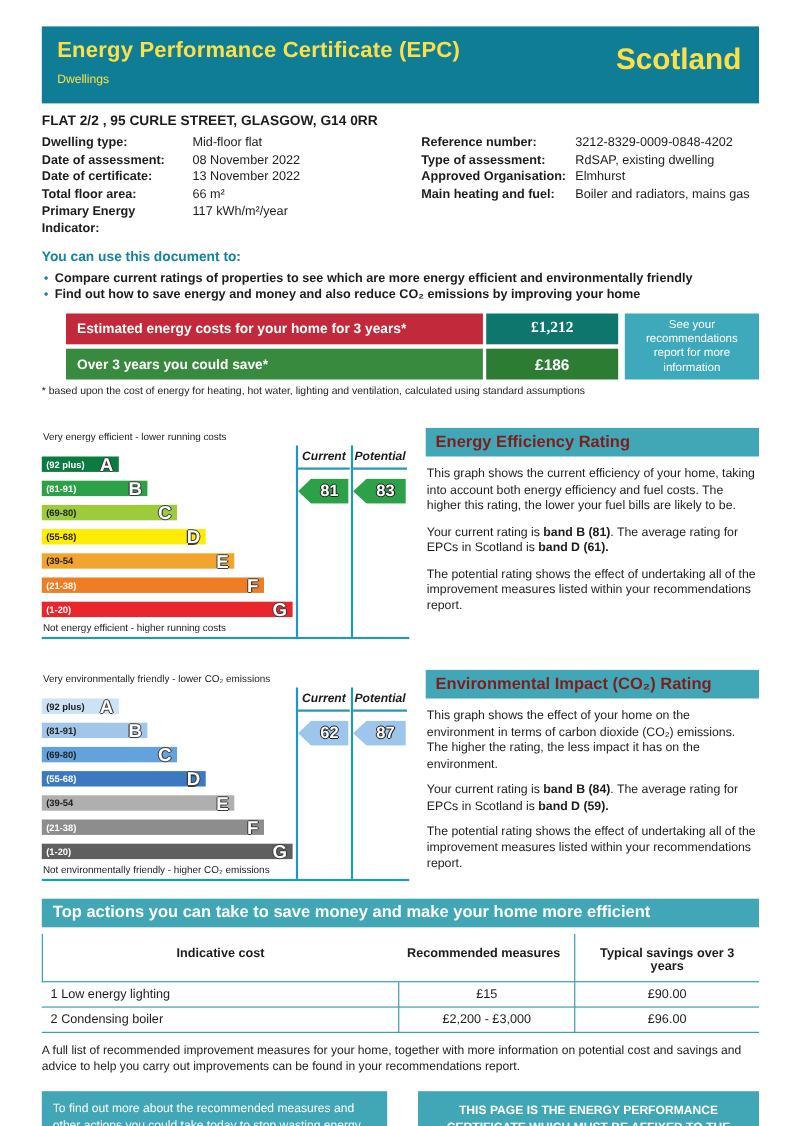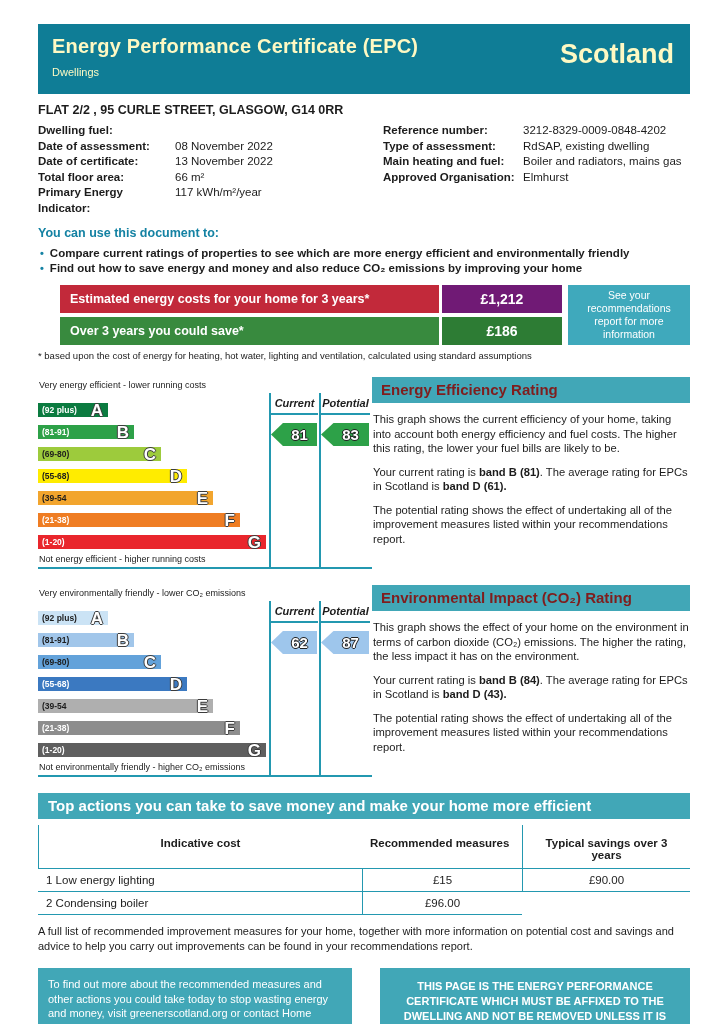--- a/index.html
+++ b/index.html
@@ -2,21 +2,21 @@
 <html><head>
 <meta charset="utf-8">
 <style>
   html,body{margin:0;padding:0;background:#ffffff;}
   body{width:724px;height:1024px;overflow:hidden;font-family:"Liberation Sans","DejaVu Sans",sans-serif;color:#1c1c1c;}
   .page{width:724px;height:1024px;position:relative;background:#fff;}
   .content{margin:24px 34px 0 38px;width:652px;}
   .b{font-weight:bold;}
 
   
-  .hdr{background:#0f7d96;color:#fef9c3;height:70px;display:flex;justify-content:space-between;align-items:flex-start;padding:11px 16px 0 14px;box-sizing:border-box;}
+  .hdr{background:#0f7d96;color:#fde047;height:70px;display:flex;justify-content:space-between;align-items:flex-start;padding:11px 16px 0 14px;box-sizing:border-box;}
   .hdr-title{font-size:20px;font-weight:bold;letter-spacing:.2px;}
   .hdr-sub{font-size:11px;margin-top:8px;}
   .hdr-region{font-size:27px;font-weight:bold;margin-top:4px;}
 
   .address{margin-top:9px;font-size:12.5px;font-weight:bold;}
 
   
   .details{margin-top:6px;display:flex;font-size:11.5px;line-height:15.5px;}
   .details-col.left{flex:0 0 345px;}
   .details-col.right{flex:1;}
@@ -33,21 +33,21 @@
 
   
   .costs{margin-top:9px;position:relative;padding-right:128px;}
   .cost-row{display:flex;height:28px;margin-bottom:4px;padding-left:22px;}
   .cost-label{flex:1;color:#fff;font-size:12.5px;font-weight:bold;line-height:28px;padding-left:10px;}
   .cost-value{flex:0 0 120px;margin-left:3px;color:#fff;font-size:14px;font-weight:bold;text-align:center;line-height:28px;}
   .cost-aside{position:absolute;top:0;right:0;width:122px;height:60px;background:#3fa9bc;color:#fff;font-size:10.5px;line-height:13px;text-align:center;display:flex;align-items:center;justify-content:center;padding:2px 6px;box-sizing:border-box;}
   .footnote{margin-top:5px;font-size:9.5px;color:#222;}
 
   
-  .rating-section{margin-top:16px;display:flex;}
+  .rating-section{margin-top:28px;display:flex;gap:15px;}
   .epc-chart{position:relative;flex:0 0 334px;width:334px;height:192px;border-bottom:2px solid #2398b0;box-sizing:border-box;}
   .chart-top-label{position:absolute;top:3px;left:1px;font-size:9px;color:#222;width:222px;}
   .chart-bottom-label{position:absolute;bottom:3px;left:1px;font-size:9px;color:#222;}
   .chart-col{position:absolute;top:16px;bottom:0;border-left:2px solid #2398b0;box-sizing:border-box;font-style:italic;}
   .chart-col .hd{font-weight:bold;font-size:11px;text-align:center;padding-top:4px;height:16px;border-bottom:2px solid #2398b0;}
   .chart-bands{position:absolute;top:26px;left:0;width:230px;}
   .band-row{height:22px;}
   .band-bar{height:14px;display:flex;align-items:center;justify-content:space-between;padding:0 5px 0 4px;box-sizing:border-box;}
   .band-range{font-size:8.5px;font-weight:bold;white-space:nowrap;}
   .band-letter{font-size:17px;font-weight:bold;line-height:1;color:#fff;text-shadow:-1px 0 #3c3c3c,1px 0 #3c3c3c,0 -1px #3c3c3c,0 1px #3c3c3c;}
@@ -83,21 +83,22 @@
         <div class="hdr-sub">Dwellings</div>
       </div>
       <div class="hdr-region">Scotland</div>
     </div>
 
     <div class="address">FLAT 2/2 , 95 CURLE STREET, GLASGOW, G14 0RR</div>
 
     <div class="details">
       <div class="details-col left">
           <div class="field-row">
-            <div class="field-label">Dwelling fuel:</div>
+            <div class="field-label">Dwelling type:</div>
+            <div class="field-value">Mid-floor flat</div>
           </div>
           <div class="field-row">
             <div class="field-label">Date of assessment:</div>
             <div class="field-value">08 November 2022</div>
           </div>
           <div class="field-row">
             <div class="field-label">Date of certificate:</div>
             <div class="field-value">13 November 2022</div>
           </div>
           <div class="field-row">
@@ -112,47 +113,47 @@
       <div class="details-col right">
           <div class="field-row">
             <div class="field-label">Reference number:</div>
             <div class="field-value">3212-8329-0009-0848-4202</div>
           </div>
           <div class="field-row">
             <div class="field-label">Type of assessment:</div>
             <div class="field-value">RdSAP, existing dwelling</div>
           </div>
           <div class="field-row">
+            <div class="field-label">Approved Organisation:</div>
+            <div class="field-value">Elmhurst</div>
+          </div>
+          <div class="field-row">
             <div class="field-label">Main heating and fuel:</div>
             <div class="field-value">Boiler and radiators, mains gas</div>
-          </div>
-          <div class="field-row">
-            <div class="field-label">Approved Organisation:</div>
-            <div class="field-value">Elmhurst</div>
           </div>
         </div>
     </div>
 
     <div class="usage-head">You can use this document to:</div>
     <div class="bullets">
         <div class="bullet">
           <div class="dot">•</div>
           <div class="bullet-text">Compare current ratings of properties to see which are more energy efficient and environmentally friendly</div>
         </div>
         <div class="bullet">
           <div class="dot">•</div>
           <div class="bullet-text">Find out how to save energy and money and also reduce CO₂ emissions by improving your home</div>
         </div>
       </div>
 
     <div class="costs">
       <div>
           <div class="cost-row">
             <div class="cost-label" style="background: rgb(194, 41, 58);">Estimated energy costs for your home for 3 years*</div>
-            <div class="cost-value" style="background: #701a75;">£1,212</div>
+            <div class="cost-value" style="background: #0f766e; font-family: Liberation Serif, serif;">£1,212</div>
           </div>
           <div class="cost-row">
             <div class="cost-label" style="background: rgb(56, 138, 62);">Over 3 years you could save*</div>
             <div class="cost-value" style="background: rgb(45, 124, 52);">£186</div>
           </div>
         </div>
       <div class="cost-aside">
           <span>See your recommendations report for more information</span>
         </div>
     </div>
@@ -276,34 +277,35 @@
               </div>
             </div>
           </div>
           <div class="rating-arrow current" style="background: rgb(158, 198, 236); left: 233px; width: 46px; top: 46px;">62</div>
           <div class="rating-arrow potential" style="background: rgb(158, 198, 236); left: 283px; width: 48px; top: 46px;">87</div>
           <div class="chart-bottom-label">Not environmentally friendly - higher CO₂ emissions</div>
         </div>
       <div class="rating-panel">
         <div class="panel-title">Environmental Impact (CO₂) Rating</div>
         <p class="panel-para"><span>This graph shows the effect of your home on the environment in terms of carbon dioxide (CO₂) emissions. The higher the rating, the less impact it has on the environment.</span></p>
-        <p class="panel-para"><span>Your current rating is </span><span class="b">band B (84)</span><span>. The average rating for EPCs in Scotland is </span><span class="b">band D (43).</span></p>
+        <p class="panel-para"><span>Your current rating is </span><span class="b">band B (84)</span><span>. The average rating for EPCs in Scotland is </span><span class="b">band D (59).</span></p>
         <p class="panel-para"><span>The potential rating shows the effect of undertaking all of the improvement measures listed within your recommendations report.</span></p>
       </div>
     </div>
 
     <div class="ta-title">Top actions you can take to save money and make your home more efficient</div>
     <div class="ta-table">
         <div class="ta-cell hd c2">Indicative cost</div>
         <div class="ta-cell hd c1">Recommended measures</div>
         <div class="ta-cell hd c3">Typical savings over 3 years</div>
         <div class="ta-cell c1">1 Low energy lighting</div>
         <div class="ta-cell c2">£15</div>
         <div class="ta-cell c3">£90.00</div>
         <div class="ta-cell c1">2 Condensing boiler</div>
+        <div class="ta-cell c2">£2,200 - £3,000</div>
         <div class="ta-cell c3">£96.00</div>
       </div>
     <div class="ta-note">A full list of recommended improvement measures for your home, together with more information on potential cost and savings and advice to help you carry out improvements can be found in your recommendations report.</div>
 
     <div class="footer">
       <div class="fbox left">To find out more about the recommended measures and other actions you could take today to stop wasting energy and money, visit greenerscotland.org or contact Home Energy Scotland on 0808 808 2282.</div>
       <div class="fbox right">THIS PAGE IS THE ENERGY PERFORMANCE CERTIFICATE WHICH MUST BE AFFIXED TO THE DWELLING AND NOT BE REMOVED UNLESS IT IS REPLACED WITH AN UPDATED CERTIFICATE</div>
     </div>
 
   </div>

